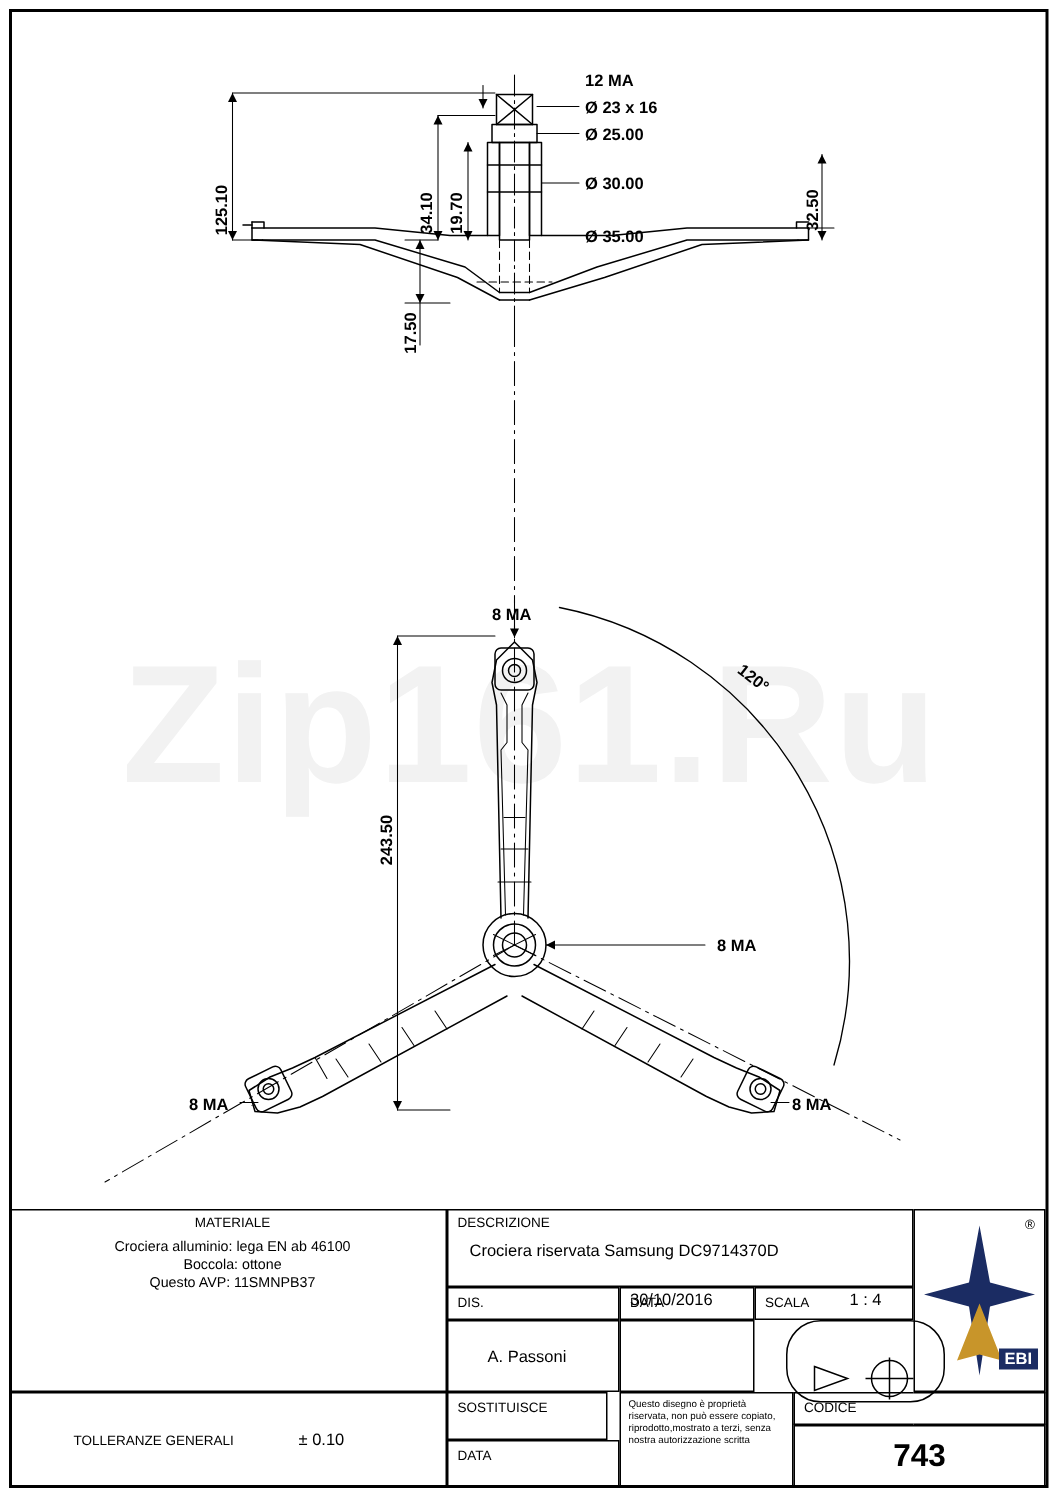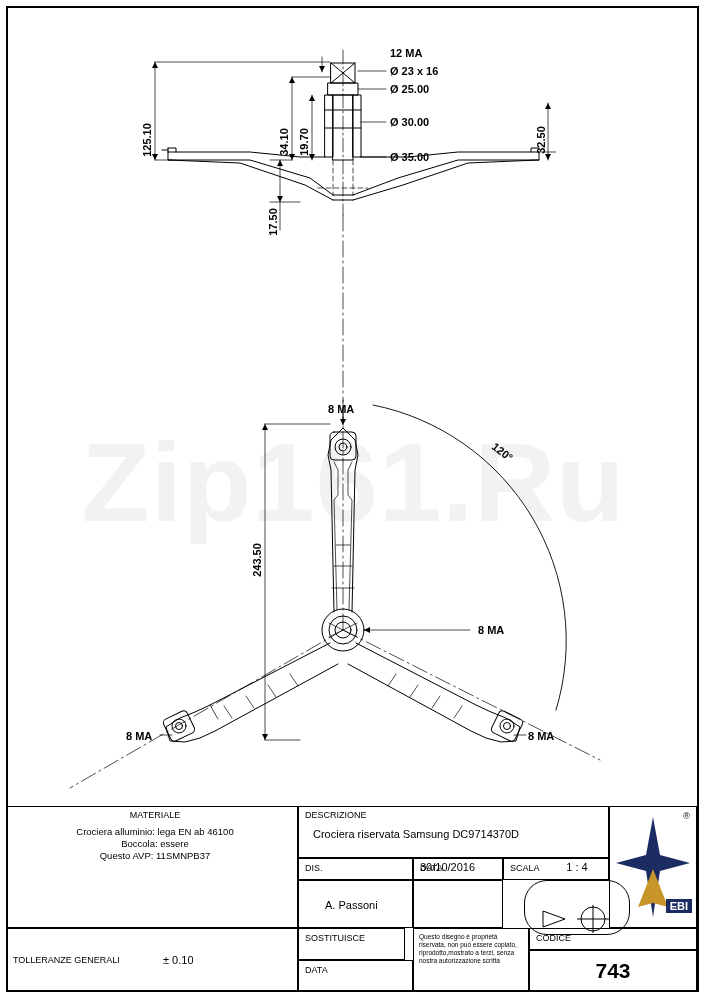--- a/index.html
+++ b/index.html
@@ -167,26 +167,26 @@
     <text class="dimb" x="528" y="740">8 MA</text>
     <text class="dimb" x="261" y="560" transform="rotate(-90 261 560)" text-anchor="middle">243.50</text>
     <text class="dimb" x="500" y="455" transform="rotate(38 500 455)" text-anchor="middle">120°</text>
   </svg>
 
   <div class="tb">
 
     <div class="cell" style="left:0;top:0;width:292px;height:122px;text-align:center;">
       <div class="lbl" style="margin:3px 0 0 6px;">MATERIALE</div>
       <div class="txt" style="margin:6px 0 0 6px;">Crociera alluminio: lega EN ab 46100</div>
-      <div class="txt" style="margin:0 0 0 6px;">Boccola: essere</div>
+      <div class="txt" style="margin:0 0 0 6px;">Boccola: ottone</div>
       <div class="txt" style="margin:0 0 0 6px;">Questo AVP: 11SMNPB37</div>
     </div>
 
     <div class="cell" style="left:0;top:122px;width:292px;height:64px;">
-      <div style="display:flex;align-items:center;height:100%;">
+      <div style="display:flex;align-items:center;height:100%;padding-left:36px;">
         <div class="lbl" style="margin-left:6px;width:150px;">TOLLERANZE GENERALI</div>
         <div class="mid">± 0.10</div>
       </div>
     </div>
 
     <div class="cell" style="left:292px;top:0;width:311px;height:52px;">
       <div class="lbl" style="margin:3px 0 0 6px;">DESCRIZIONE</div>
       <div class="mid" style="margin:8px 0 0 14px;">Crociera riservata Samsung DC9714370D</div>
     </div>
 

